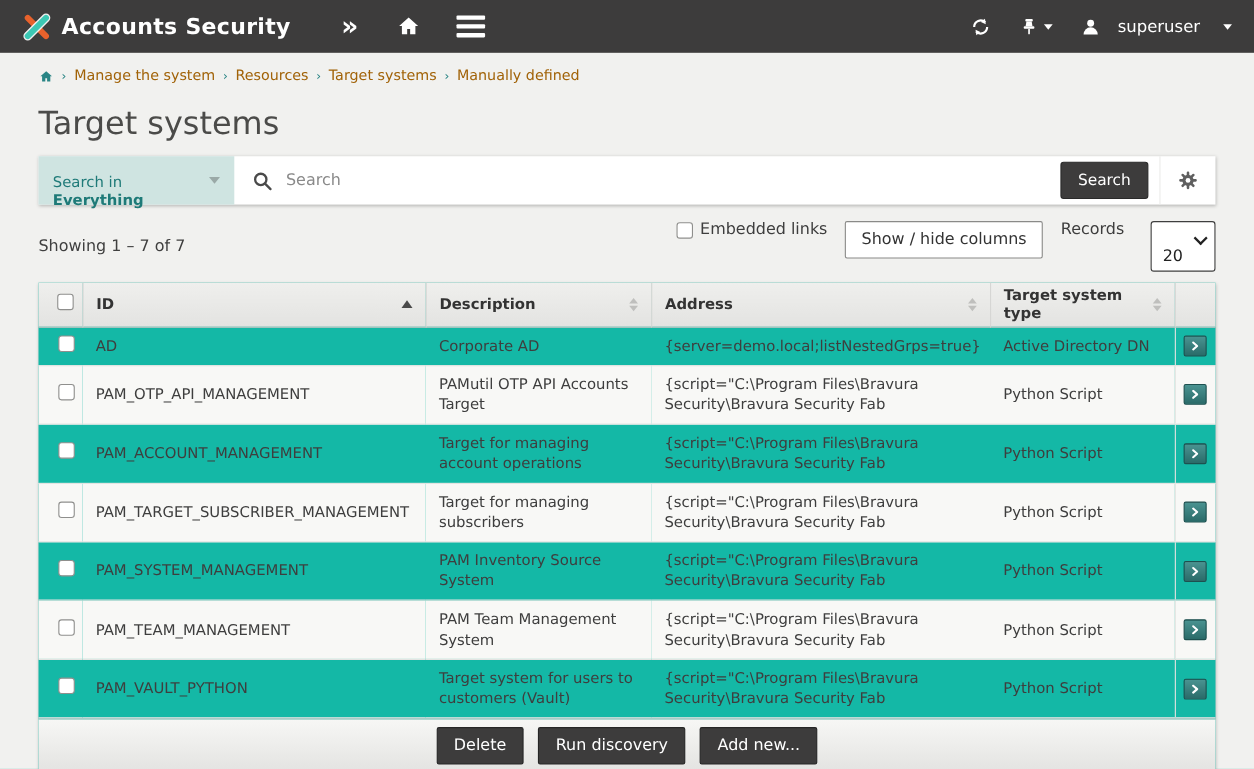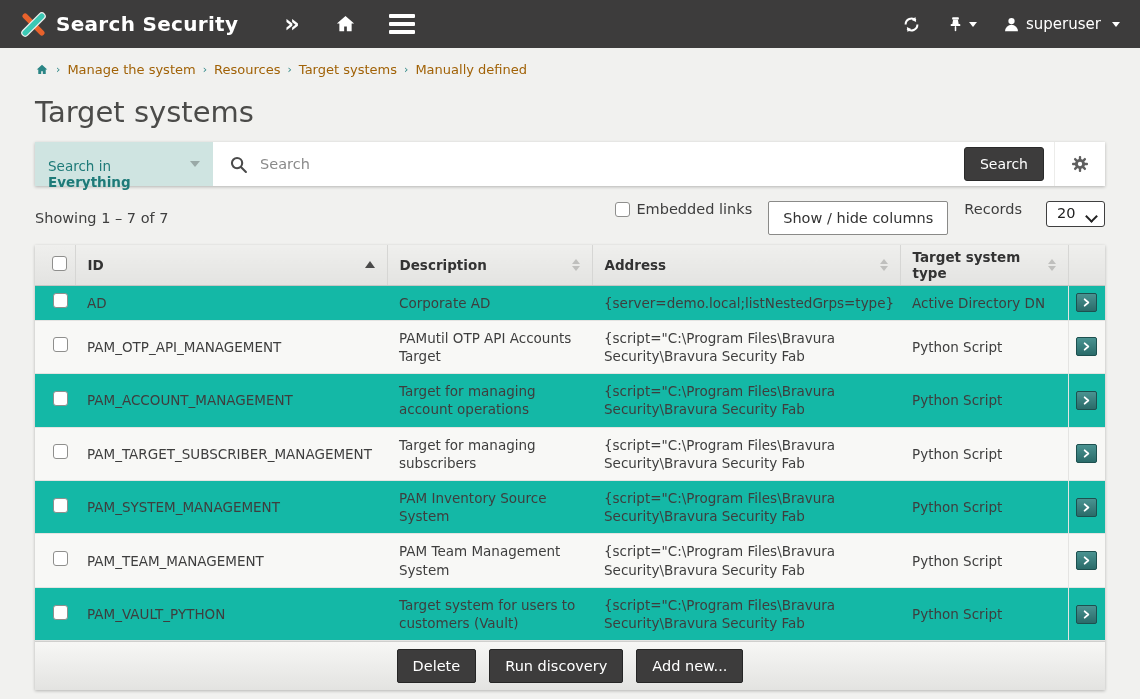--- a/index.html
+++ b/index.html
@@ -16,21 +16,21 @@
   }
   .brand { display: flex; align-items: center; gap: 9px; cursor: pointer; }
   .brand-name { font-size: 20px; font-weight: bold; letter-spacing: .3px; color: #fff; }
   .nav-ico { display: inline-flex; align-items: center; justify-content: center; cursor: pointer; }
   .dbl-chevron { font-size: 24px; line-height: 1; margin-left: 46px; font-weight: bold; }
   .nav-home { margin-left: 34px; }
   .burger { margin-left: 32px; display: inline-flex; flex-direction: column; gap: 4px; }
   .burger span { width: 26px; height: 4px; background: #fff; border-radius: 1px; }
   .nav-right { margin-left: auto; display: flex; align-items: center; gap: 26px; }
   .caret-down { width: 0; height: 0; border-left: 4px solid transparent; border-right: 4px solid transparent; border-top: 5px solid #fff; display: inline-block; margin-left: 5px; }
-  .user-chip { display: inline-flex; align-items: center; gap: 6px; font-size: 15px; cursor: pointer; }
+  .user-chip { display: inline-flex; align-items: center; gap: 16px; font-size: 15px; cursor: pointer; }
   
   .content { padding: 0 35px; }
   .breadcrumb { display: flex; align-items: center; gap: 7px; padding-top: 14px; font-size: 13px; color: #2a8585; }
   .breadcrumb a { color: #a16207; text-decoration: none; cursor: pointer; }
   .crumb-sep { font-size: 11px; }
   .page-title { font-size: 29px; font-weight: 400; color: #4b4b49; margin: 18px 0 13px; }
   
   .searchbar { display: flex; align-items: stretch; height: 44px; background: #fff; box-shadow: 0 1px 3px rgba(0,0,0,.25); }
   .scope { width: 178px; background: #cfe4e1; display: flex; align-items: center; justify-content: space-between; padding: 0 13px; cursor: pointer; }
   .scope-text { font-size: 13.5px; color: #1e7a78; margin-top: 19px; }
@@ -43,21 +43,21 @@
   .gear-seg { display: flex; align-items: center; padding: 0 15px; border-left: 1px solid #ececea; cursor: pointer; }
   
   .controls { display: flex; align-items: center; margin: 15px 0 10px; }
   .showing { font-size: 14.5px; color: #3f3f3f; }
   .controls-right { margin-left: auto; display: flex; align-items: flex-start; gap: 16px; }
   .chk-label { display: inline-flex; align-items: center; gap: 6px; font-size: 14.5px; cursor: pointer; }
   .chk { width: 15px; height: 15px; border: 1px solid #8f8f8d; border-radius: 3px; background: #fff; appearance: none; cursor: pointer; }
   .showhide-btn { background: #fff; border: 1px solid #8a8a88; border-radius: 2px; font-size: 14.5px; color: #333; padding: 8px 14px; cursor: pointer; font-family: inherit; }
   .records-label { font-size: 14.5px; margin-right: 8px; }
   .select-wrap { position: relative; display: inline-block; }
-  .select-wrap select { appearance: none; -webkit-appearance: none; border: 1px solid #3f3f3f; border-radius: 3px; background: #fff; font-size: 14.5px; padding: 3px 28px 5px 10px; font-family: inherit; cursor: pointer; color: #222; }
+  .select-wrap select { appearance: none; -webkit-appearance: none; border: 1px solid #3f3f3f; border-radius: 3px; background: #fff; font-size: 14.5px; padding: 23px 28px 5px 10px; font-family: inherit; cursor: pointer; color: #222; }
   .select-wrap::after { content: ""; position: absolute; right: 9px; top: 11px; width: 7px; height: 7px; border-right: 2px solid #222; border-bottom: 2px solid #222; transform: rotate(45deg); pointer-events: none; }
   
   .table-card { box-shadow: 0 1px 3px rgba(0,0,0,.25); background: #14b8a6; }
   table { width: 100%; border-collapse: collapse; table-layout: fixed; }
   col.c-cb { width: 40px; } col.c-id { width: 312px; } col.c-desc { width: 205px; }
   col.c-addr { width: 308px; } col.c-type { width: 168px; } col.c-act { width: 37px; }
   thead th { background: linear-gradient(#efefed, #e3e3e1); border-bottom: 1px solid #c6c6c4; border-right: 1px solid #d6d6d4; height: 40px; padding: 0 12px; font-size: 13.5px; font-weight: 600; color: #333; text-align: left; cursor: pointer; }
   thead th:last-child { border-right: 0; }
   .th-inner { display: flex; align-items: center; justify-content: space-between; gap: 6px; }
   .sort-asc { width: 0; height: 0; border-left: 5px solid transparent; border-right: 5px solid transparent; border-bottom: 7px solid #4a4a4a; }
@@ -79,21 +79,21 @@
 
 <div class="navbar">
   <div class="brand">
     <span class="nav-ico">
       <svg width="27" height="27" viewBox="0 0 26 26">
         <path d="M5 5 L21 21" stroke="#e8622c" stroke-width="5.2" stroke-linecap="round"></path>
         <path d="M5 21 L21 5" stroke="#efefef" stroke-width="7.6" stroke-linecap="round"></path>
         <path d="M5 21 L21 5" stroke="#3cc8b4" stroke-width="5.2" stroke-linecap="round"></path>
       </svg>
     </span>
-    <span class="brand-name">Search Security</span>
+    <span class="brand-name">Accounts Security</span>
   </div>
   <span class="nav-ico dbl-chevron">»</span>
   <span class="nav-ico nav-home">
     <svg width="23" height="23" viewBox="0 0 24 24" fill="#fff">
         <path d="M12 3 3 11h2.6v8h5v-5h2.8v5h5v-8H21z"></path>
       </svg>
   </span>
   <span class="nav-ico burger">
       <span></span>
       <span></span>
@@ -247,21 +247,21 @@
           <th></th>
         </tr>
       </thead>
       <tbody>
           <tr>
     <td class="cb-cell">
       <input type="checkbox" class="chk" style="">
     </td>
     <td>AD</td>
     <td>Corporate AD</td>
-    <td>{server=demo.local;listNestedGrps=type}</td>
+    <td>{server=demo.local;listNestedGrps=true}</td>
     <td>Active Directory DN</td>
     <td class="act-cell">
       <span class="go-btn">
         <svg width="9" height="9" viewBox="0 0 10 10">
                   <path d="M3 1.5 7 5 3 8.5" fill="none" stroke="#fff" stroke-width="2.1" stroke-linecap="round" stroke-linejoin="round"></path>
                 </svg>
       </span>
     </td>
   </tr>
           <tr>

